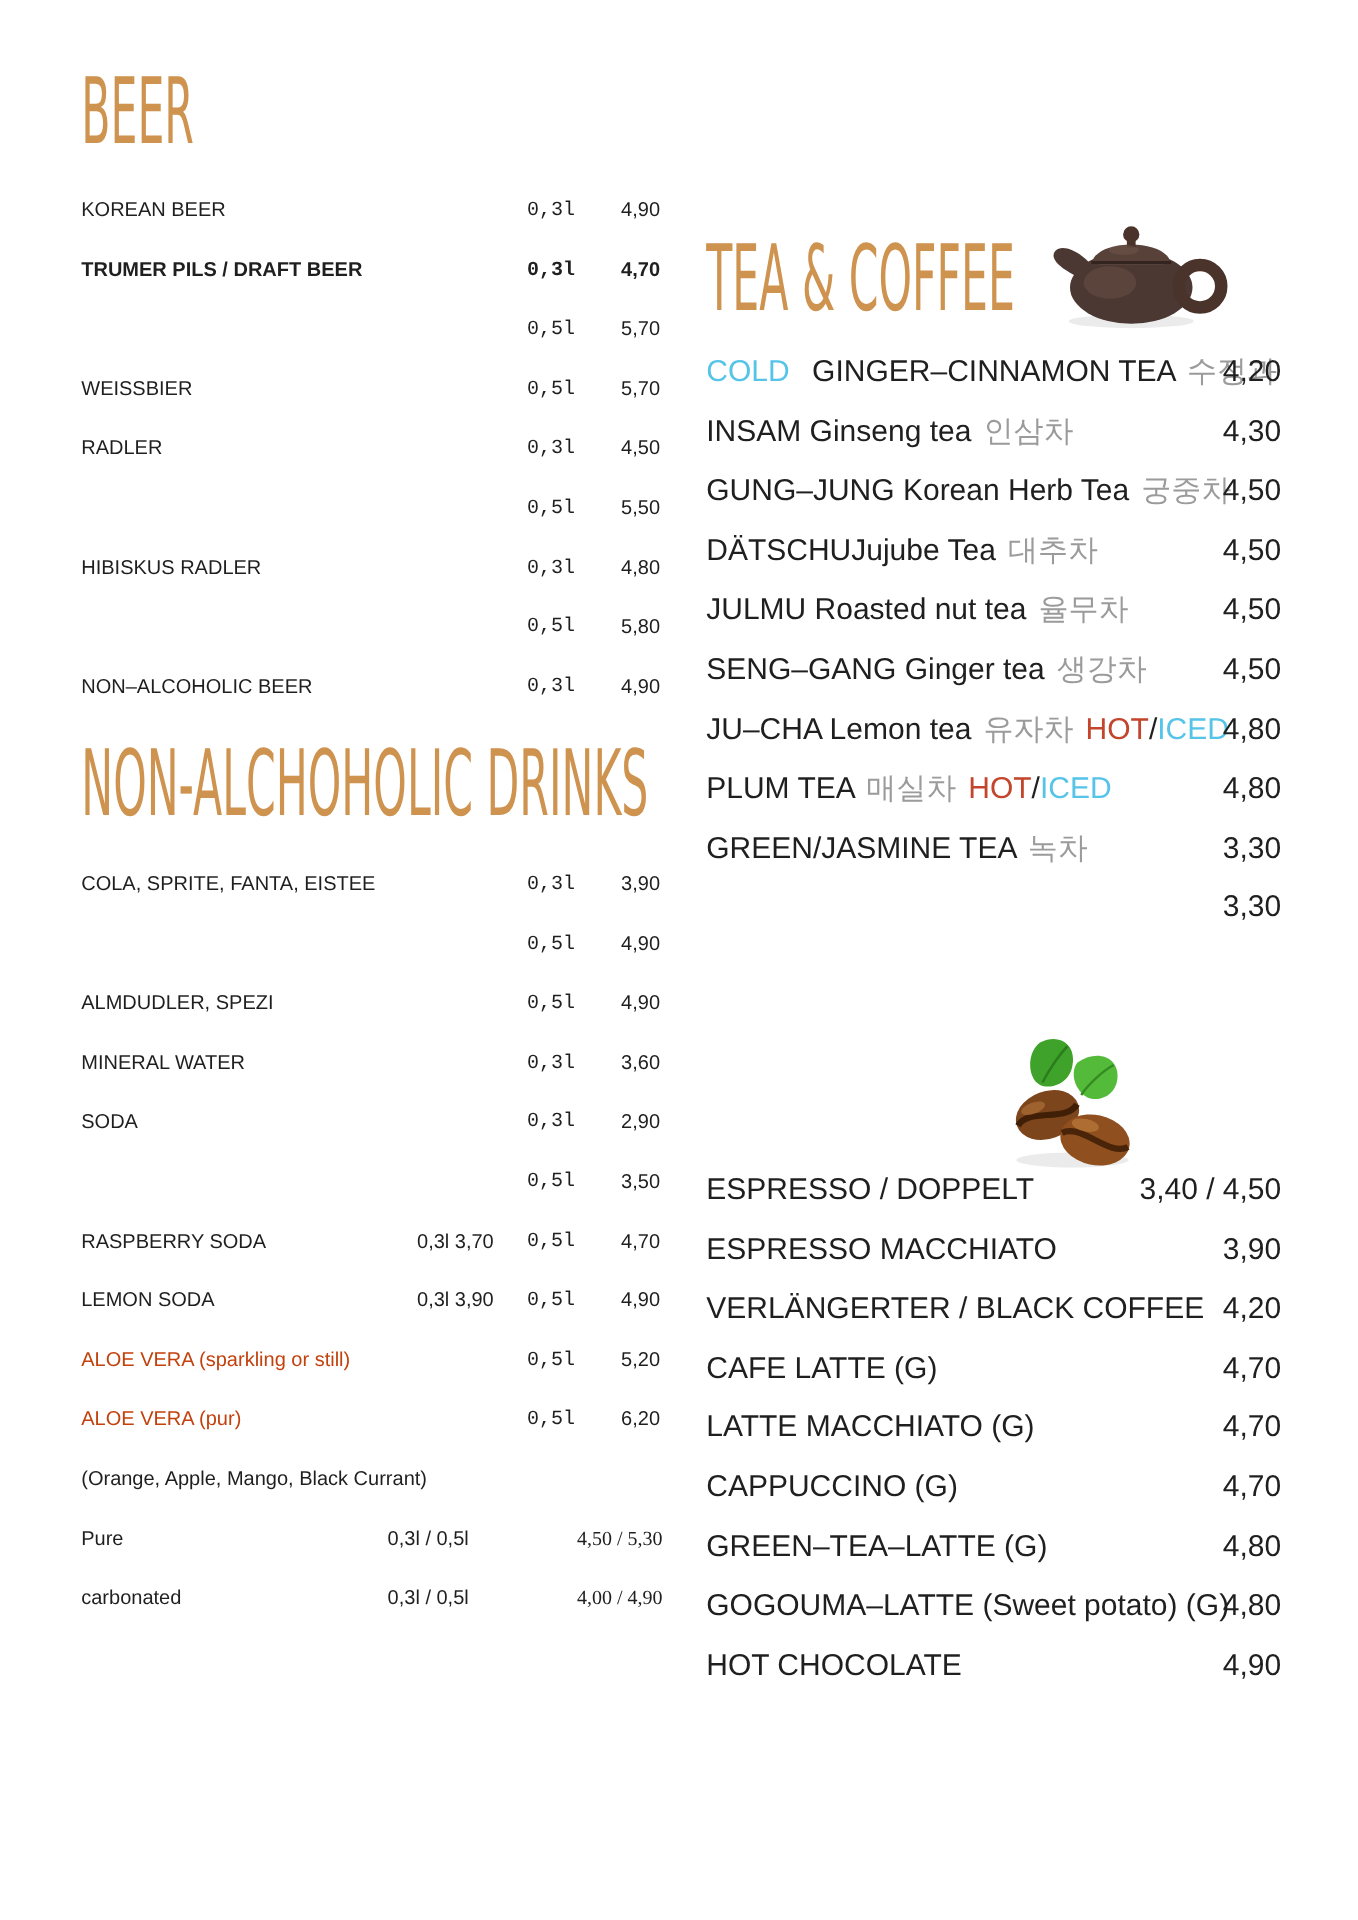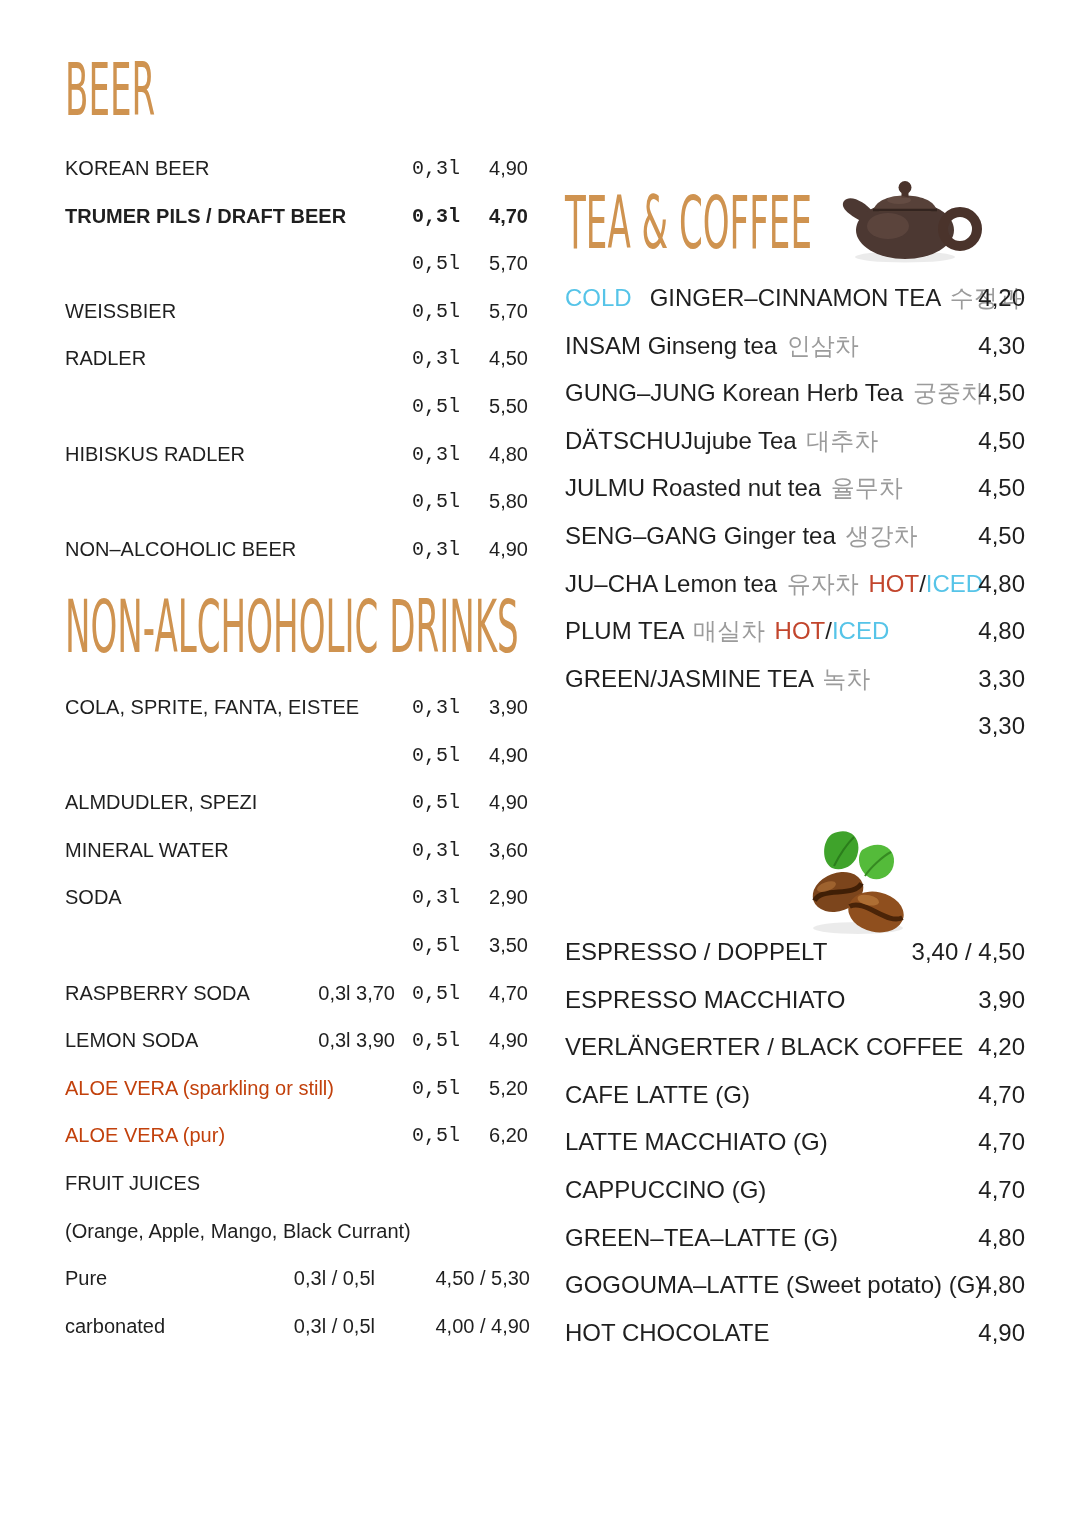--- a/index.html
+++ b/index.html
@@ -13,26 +13,26 @@
   #beer-heading{left:65px;top:55px;height:70px;}
   #nonalc-heading{left:65px;top:592px;height:70px;}
   #tea-heading{left:565px;top:188px;height:70px;}
 
   .list{position:absolute;}
   #beer-list{left:65px;top:145px;width:465px;}
   #nonalc-list{left:65px;top:684px;width:465px;}
   #tea-list{left:565px;top:274px;width:460px;}
   #coffee-list{left:565px;top:928px;width:460px;}
 
-  .row{position:relative;height:47.6px;line-height:47.6px;font-size:20px;white-space:nowrap;}
+  .row{position:relative;height:47.6px;line-height:47.6px;font-size:16px;white-space:nowrap;}
   .row .mid{position:absolute;right:135px;top:0;}
   .row .size{position:absolute;right:70px;top:0;font-family:Liberation Mono, monospace;}
   .row .price{position:absolute;right:2px;top:0;}
   .row.wide .mid{right:155px;}
-  .row.wide .price{right:0;}
+  .row.wide .price{right:0;font-family:Liberation Serif, serif;}
   .row.bold{font-weight:bold;}
   .row.green .name{color:#c2410c;}
 
   .rrow{position:relative;height:47.6px;line-height:47.6px;font-size:24px;white-space:nowrap;}
   .rrow .price{position:absolute;right:0;top:0;}
   .kr{color:#9b9b9b;margin-left:3px;}
   .prefix{color:#56c4e8;margin-right:18px;}
   .hot{color:#c2452c;margin-left:3px;}
   .iced{color:#56c4e8;}
   .slash{color:#1f1f1f;}
@@ -64,21 +64,20 @@
   <div class="row"><span class="name">COLA, SPRITE, FANTA, EISTEE</span><span class="size">0,3l</span><span class="price">3,90</span></div>
   <div class="row"><span class="name"></span><span class="size">0,5l</span><span class="price">4,90</span></div>
   <div class="row"><span class="name">ALMDUDLER, SPEZI</span><span class="size">0,5l</span><span class="price">4,90</span></div>
   <div class="row"><span class="name">MINERAL WATER</span><span class="size">0,3l</span><span class="price">3,60</span></div>
   <div class="row"><span class="name">SODA</span><span class="size">0,3l</span><span class="price">2,90</span></div>
   <div class="row"><span class="name"></span><span class="size">0,5l</span><span class="price">3,50</span></div>
   <div class="row"><span class="name">RASPBERRY SODA</span><span class="mid">0,3l 3,70</span><span class="size">0,5l</span><span class="price">4,70</span></div>
   <div class="row"><span class="name">LEMON SODA</span><span class="mid">0,3l 3,90</span><span class="size">0,5l</span><span class="price">4,90</span></div>
   <div class="row green"><span class="name">ALOE VERA (sparkling or still)</span><span class="size">0,5l</span><span class="price">5,20</span></div>
   <div class="row green"><span class="name">ALOE VERA (pur)</span><span class="size">0,5l</span><span class="price">6,20</span></div>
-  <div class="row"><span class="name">FRUIT JUICES</span></div>
   <div class="row"><span class="name">(Orange, Apple, Mango, Black Currant)</span></div>
   <div class="row wide"><span class="name">Pure</span><span class="mid">0,3l / 0,5l</span><span class="price">4,50 / 5,30</span></div>
   <div class="row wide"><span class="name">carbonated</span><span class="mid">0,3l / 0,5l</span><span class="price">4,00 / 4,90</span></div>
 </div>
 
 <div class="heading" id="tea-heading"><span>TEA &amp; COFFEE</span></div>
 
 <svg class="art" id="teapot" width="155" height="85" viewBox="0 0 155 85">
   <ellipse cx="72" cy="79" rx="50" ry="5.5" fill="#000000" opacity="0.08"></ellipse>
   <path d="M30,44 C18,38 6,30 11,23 C17,16 32,24 40,34 Z" fill="#4c3832"></path>

